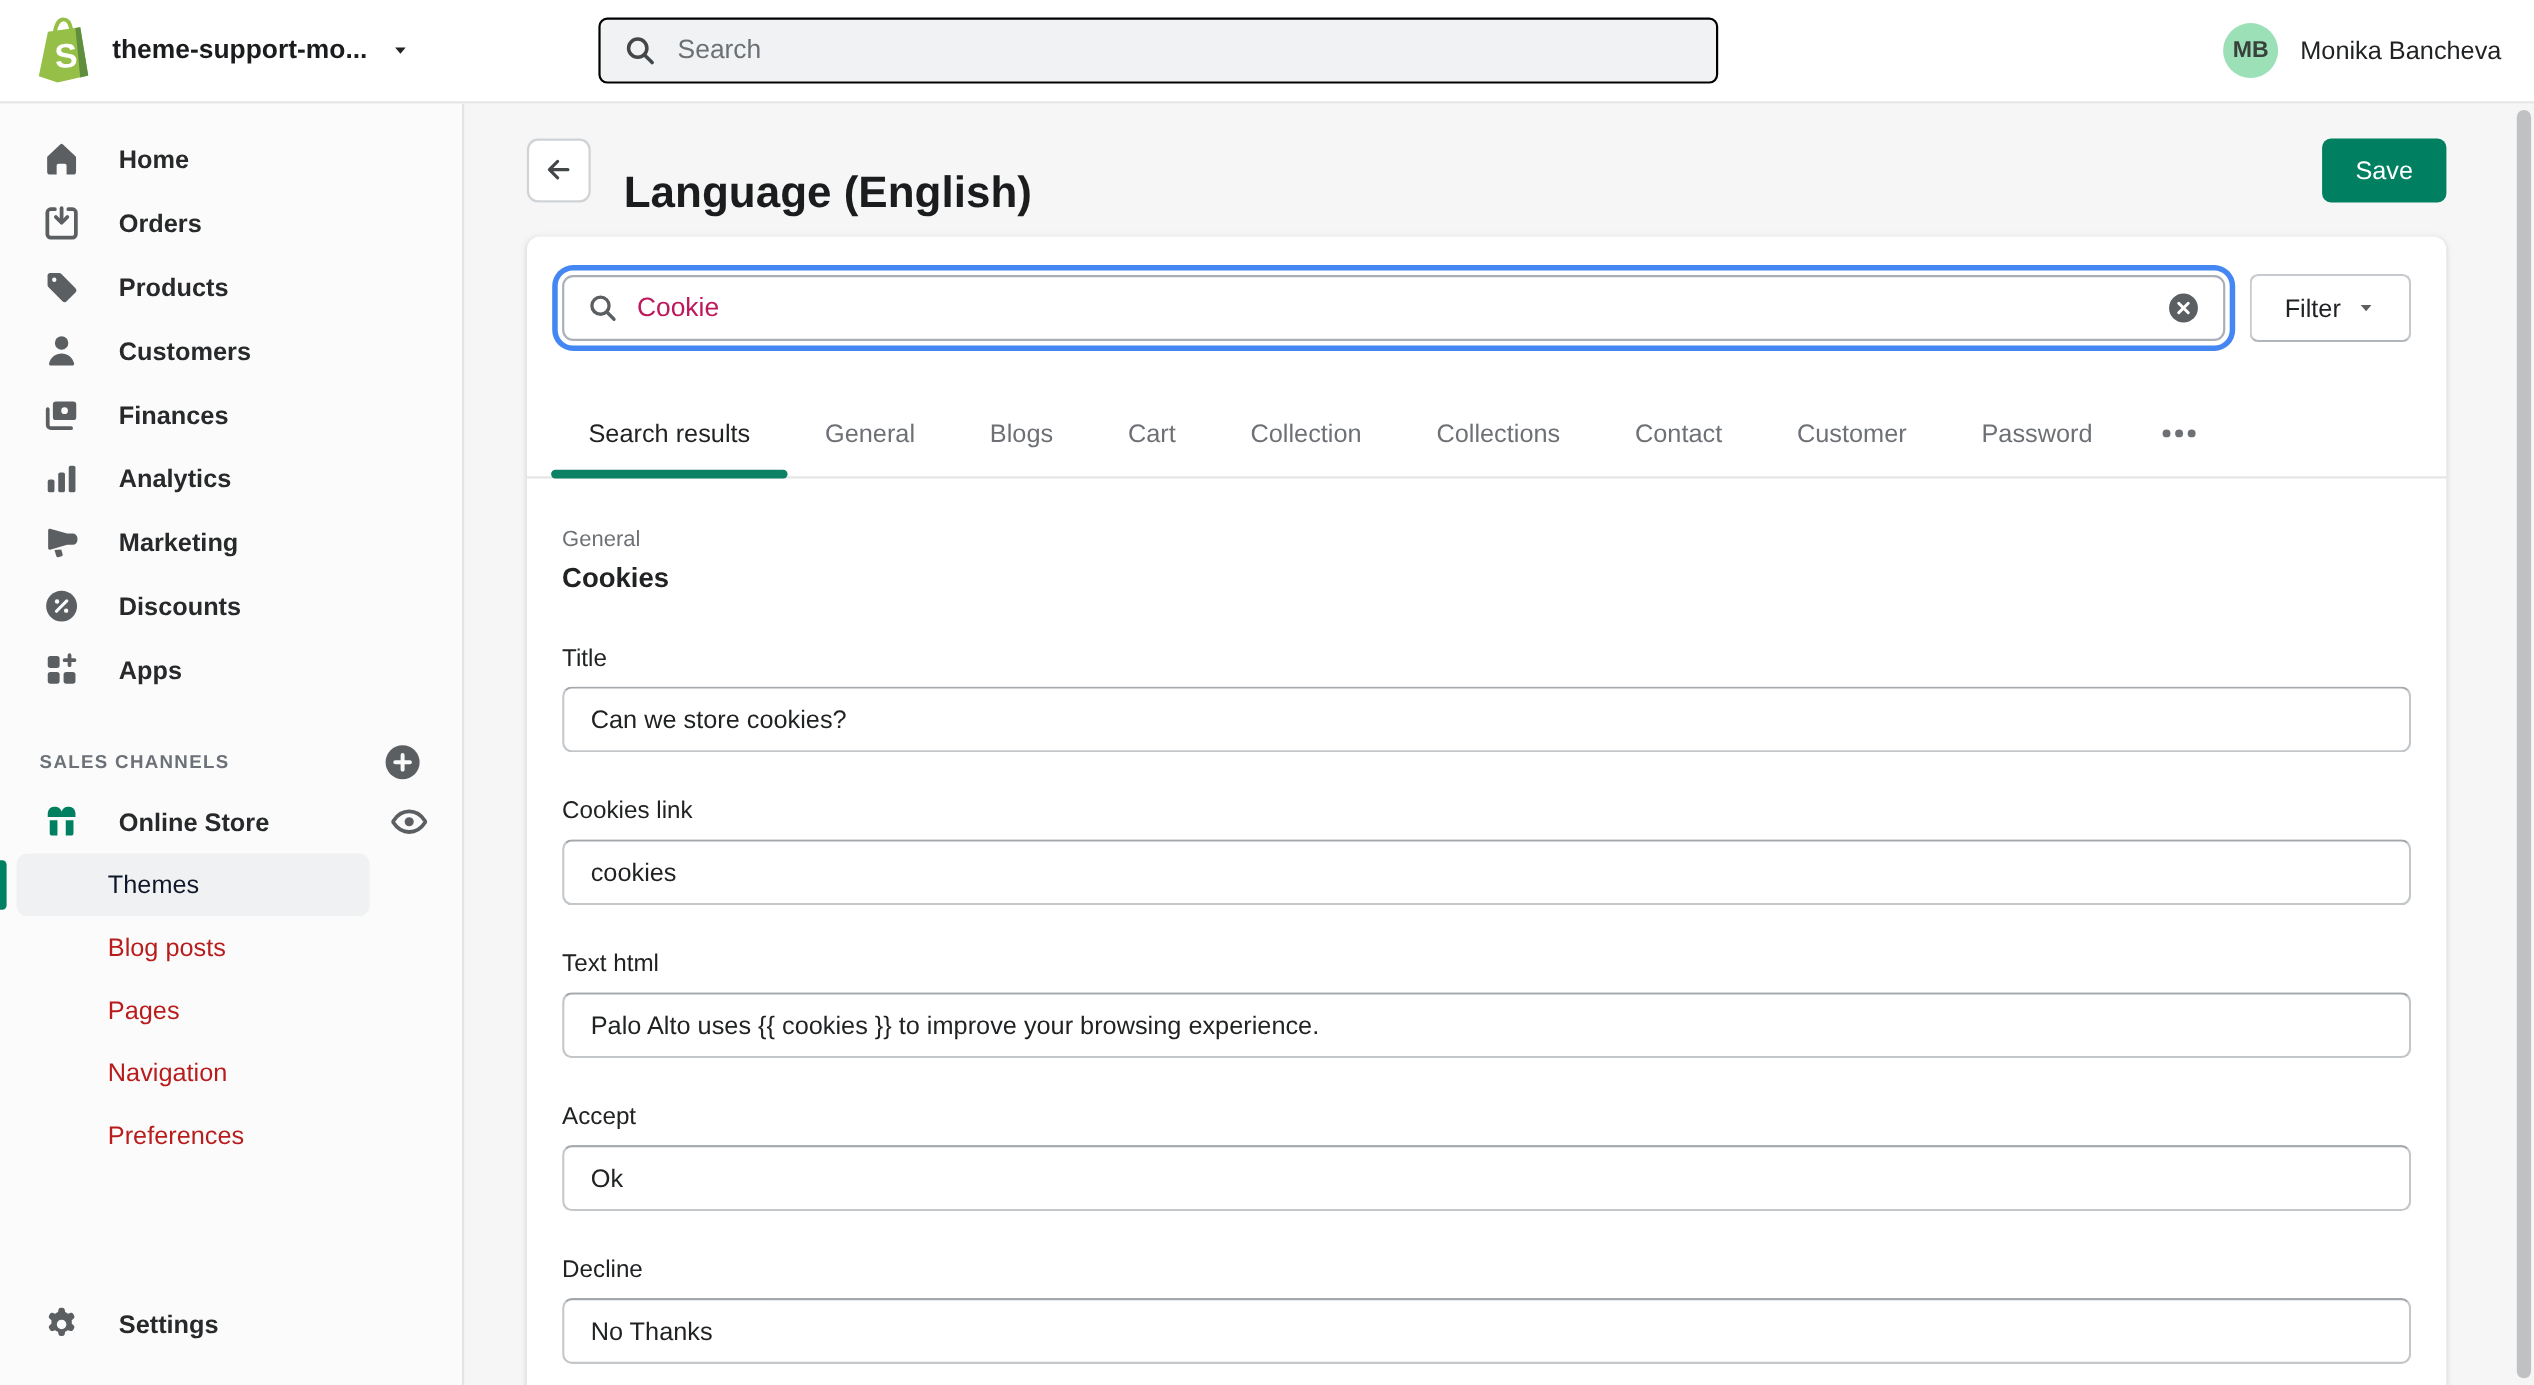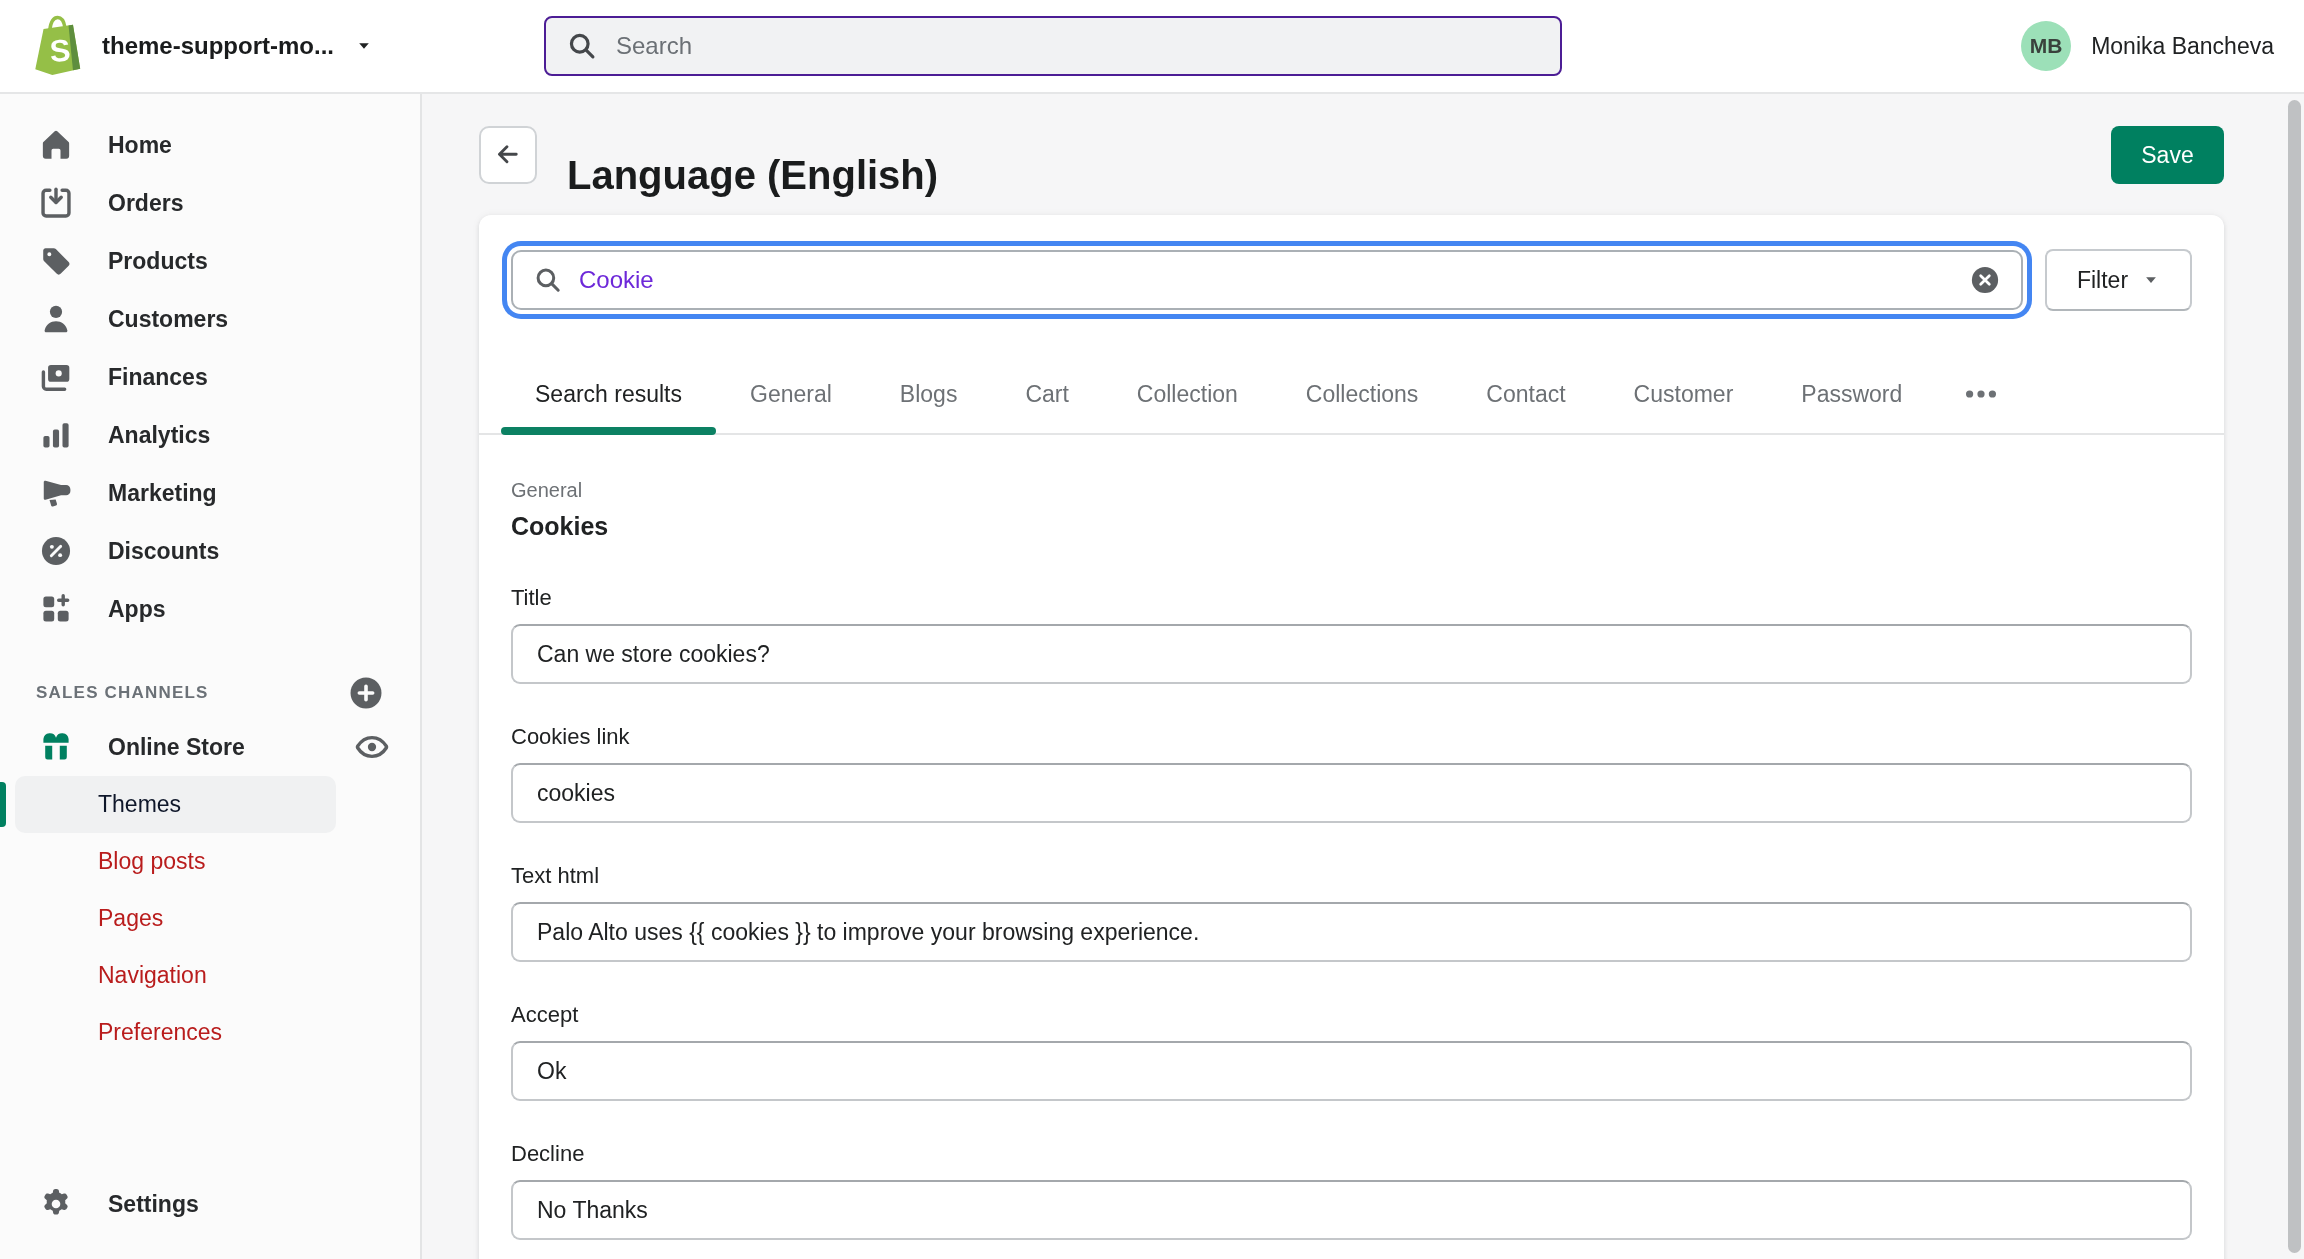--- a/index.html
+++ b/index.html
@@ -18,21 +18,21 @@
   }
   .logo-wrap { width:56px; height:64px; margin-left:0; }
   .store-switcher {
     display:flex; align-items:center; gap:20px; margin-left:16px;
     background:none; border:none; cursor:pointer;
   }
   .store-name { font-size:24px; font-weight:700; color:#1a1c1d; }
   .caret { width:20px; height:20px; fill:#202223; }
   .topbar-search {
     position:absolute; left:544px; top:16px; width:1018px; height:60px;
-    background:#f1f2f3; border:2px solid #4c1d95; border-radius:8px;
+    background:#f1f2f3; border:2px solid #000000; border-radius:8px;
     display:flex; align-items:center; padding:0 20px; gap:18px;
   }
   .topbar-search svg { width:32px; height:32px; stroke:#44474a; flex:0 0 auto; }
   .topbar-search input {
     border:none; outline:none; background:transparent; flex:1;
     font-size:24px; color:#202223; font-family:inherit;
   }
   .topbar-search input::placeholder { color:#6b7075; }
   .topbar-user { margin-left:auto; display:flex; align-items:center; gap:20px; cursor:pointer; }
   .avatar {
@@ -102,21 +102,21 @@
     padding:34px 32px 60px; height:1100px;
   }
   .search-row { display:flex; gap:22px; align-items:center; }
   .page-search {
     flex:1; height:60px; border:2px solid #aab0b5; border-radius:10px; background:#fff;
     box-shadow:0 0 0 4px #fff, 0 0 0 9px #4486f2;
     display:flex; align-items:center; padding:0 20px; gap:16px;
   }
   .page-search svg.mag { width:30px; height:30px; stroke:#5c5f62; flex:0 0 auto; }
   .page-search input {
-    flex:1; border:none; outline:none; font-size:24px; color:#6d28d9; font-family:inherit;
+    flex:1; border:none; outline:none; font-size:24px; color:#be185d; font-family:inherit;
   }
   .clear-btn { border:none; background:none; padding:0; width:32px; height:32px; cursor:pointer; flex:0 0 auto; }
   .clear-btn svg { width:32px; height:32px; }
   .filter-btn {
     width:147px; height:62px; background:#fff; border:2px solid #c6cace; border-bottom-color:#b1b6ba;
     border-radius:8px; display:flex; align-items:center; justify-content:center; gap:14px;
     font-size:23px; font-weight:500; color:#202223; cursor:pointer; font-family:inherit; flex:0 0 auto;
   }
   .filter-btn svg { width:18px; height:18px; fill:#5c5f62; }
 

